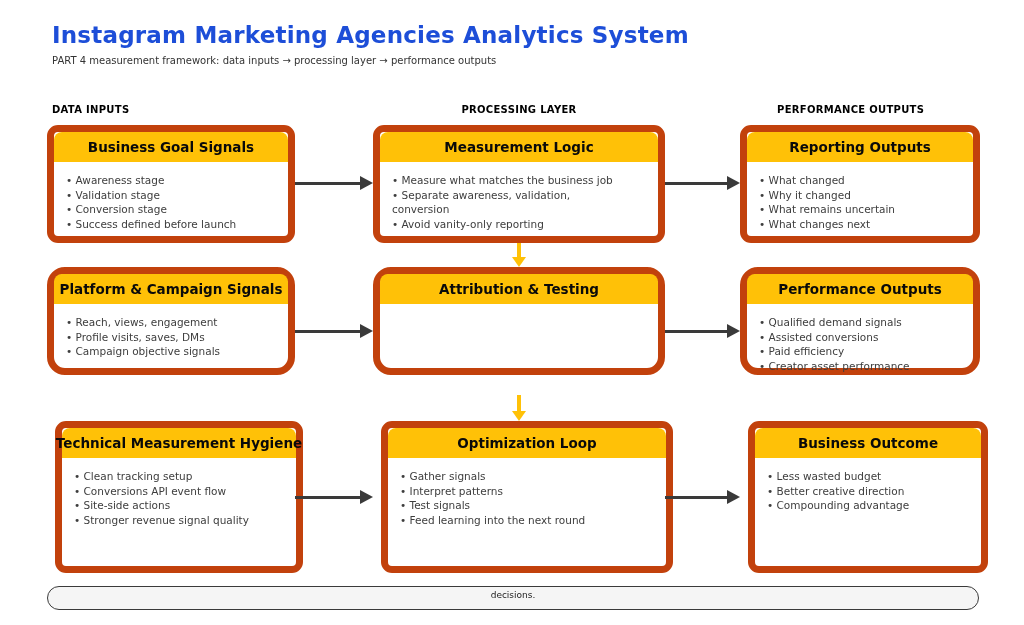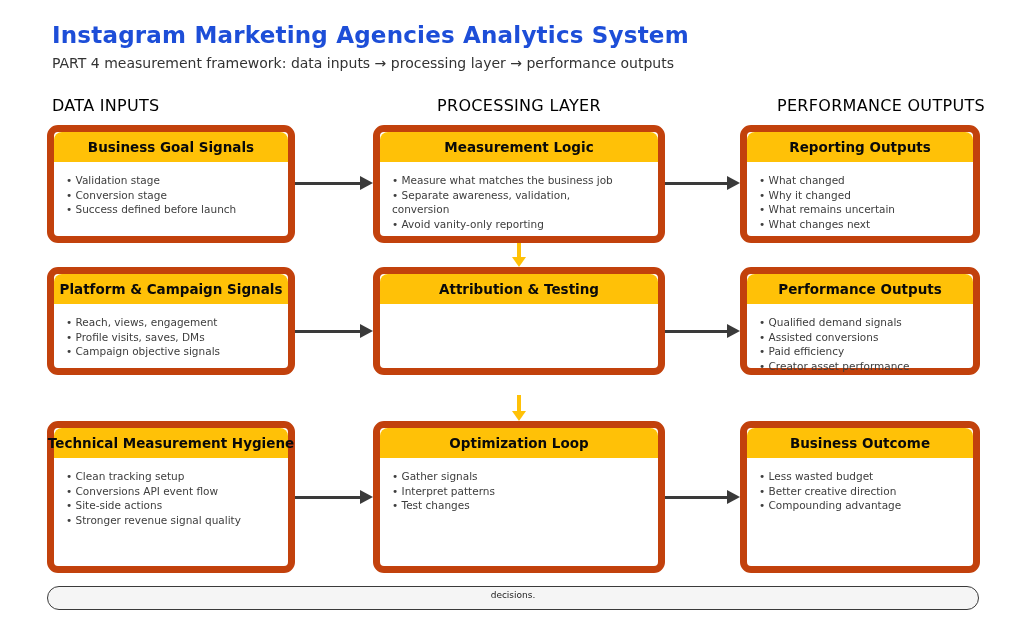--- a/index.html
+++ b/index.html
@@ -2,29 +2,29 @@
 <html><head>
 <meta charset="utf-8">
 <style>
   html,body{margin:0;padding:0;background:#ffffff;}
   #canvas{
     position:relative;width:1024px;height:625px;background:#ffffff;overflow:hidden;
     font-family:"DejaVu Sans","Liberation Sans",sans-serif;
   }
   
   .page-title{position:absolute;left:52px;top:22px;font-size:23px;font-weight:bold;color:#1d4ed8;letter-spacing:0.2px;white-space:nowrap;}
-  .page-subtitle{position:absolute;left:52px;top:55px;font-size:14px;color:#333;white-space:nowrap;}
-  .col-head{position:absolute;top:96px;font-size:16px;font-weight:normal;color:#000;letter-spacing:0.3px;white-space:nowrap;}
+  .page-subtitle{position:absolute;left:52px;top:55px;font-size:10px;color:#333;white-space:nowrap;}
+  .col-head{position:absolute;top:104px;font-size:10px;font-weight:bold;color:#000;letter-spacing:0.3px;white-space:nowrap;}
   .col-head.h1{left:52px;}
   .col-head.h2{left:373px;width:292px;text-align:center;}
   .col-head.h3{left:777px;}
   
   .box{position:absolute;box-sizing:border-box;background:#fff;border:7px solid #c2410c;border-radius:11px;overflow:visible;}
   .c1{left:47px;width:248px;} .c2{left:373px;width:292px;} .c3{left:740px;width:240px;}
-  .r1{top:125px;height:118px;} .r2{top:267px;height:108px;} .r3{top:421px;height:152px;}
+  .r1{top:125px;height:118px;} .r2{top:267px;height:108px;border-radius:18px;} .r3{top:421px;height:152px;margin-left:8px;}
   .band{height:30px;background:#FFC107;border-radius:8px 8px 0 0;display:flex;align-items:center;justify-content:center;}
   .band-title{font-size:13.5px;font-weight:bold;color:#0a0a0a;white-space:nowrap;}
   .body{padding:11px 8px 0 12px;font-size:10.5px;line-height:14.5px;color:#3d3d3d;}
   .bullet{white-space:pre-line;}
   
   .h-arrow{position:absolute;height:14px;display:flex;align-items:center;}
   .h-arrow .stem{flex:1;height:3px;background:#3a3a3a;}
   .h-arrow .head-right{width:0;height:0;border-left:13px solid #3a3a3a;border-top:7px solid transparent;border-bottom:7px solid transparent;}
   .ha-r1{left:295px;top:176px;width:78px;}
   .ha-r1b{left:665px;top:176px;width:75px;}
@@ -51,20 +51,21 @@
 
   <div class="col-head h1">DATA INPUTS</div>
   <div class="col-head h2">PROCESSING LAYER</div>
   <div class="col-head h3">PERFORMANCE OUTPUTS</div>
 
   <div class="box r1 c1">
     <div class="band">
       <span class="band-title">Business Goal Signals</span>
     </div>
     <div class="body">
+        <div class="bullet">• Awareness stage</div>
         <div class="bullet">• Validation stage</div>
         <div class="bullet">• Conversion stage</div>
         <div class="bullet">• Success defined before launch</div>
       </div>
   </div>
   <div class="box r1 c2">
     <div class="band">
       <span class="band-title">Measurement Logic</span>
     </div>
     <div class="body">
@@ -124,21 +125,22 @@
         <div class="bullet">• Stronger revenue signal quality</div>
       </div>
   </div>
   <div class="box r3 c2">
     <div class="band">
       <span class="band-title">Optimization Loop</span>
     </div>
     <div class="body">
         <div class="bullet">• Gather signals</div>
         <div class="bullet">• Interpret patterns</div>
-        <div class="bullet">• Test changes</div>
+        <div class="bullet">• Test signals</div>
+        <div class="bullet">• Feed learning into the next round</div>
       </div>
   </div>
   <div class="box r3 c3">
     <div class="band">
       <span class="band-title">Business Outcome</span>
     </div>
     <div class="body">
         <div class="bullet">• Less wasted budget</div>
         <div class="bullet">• Better creative direction</div>
         <div class="bullet">• Compounding advantage</div>

